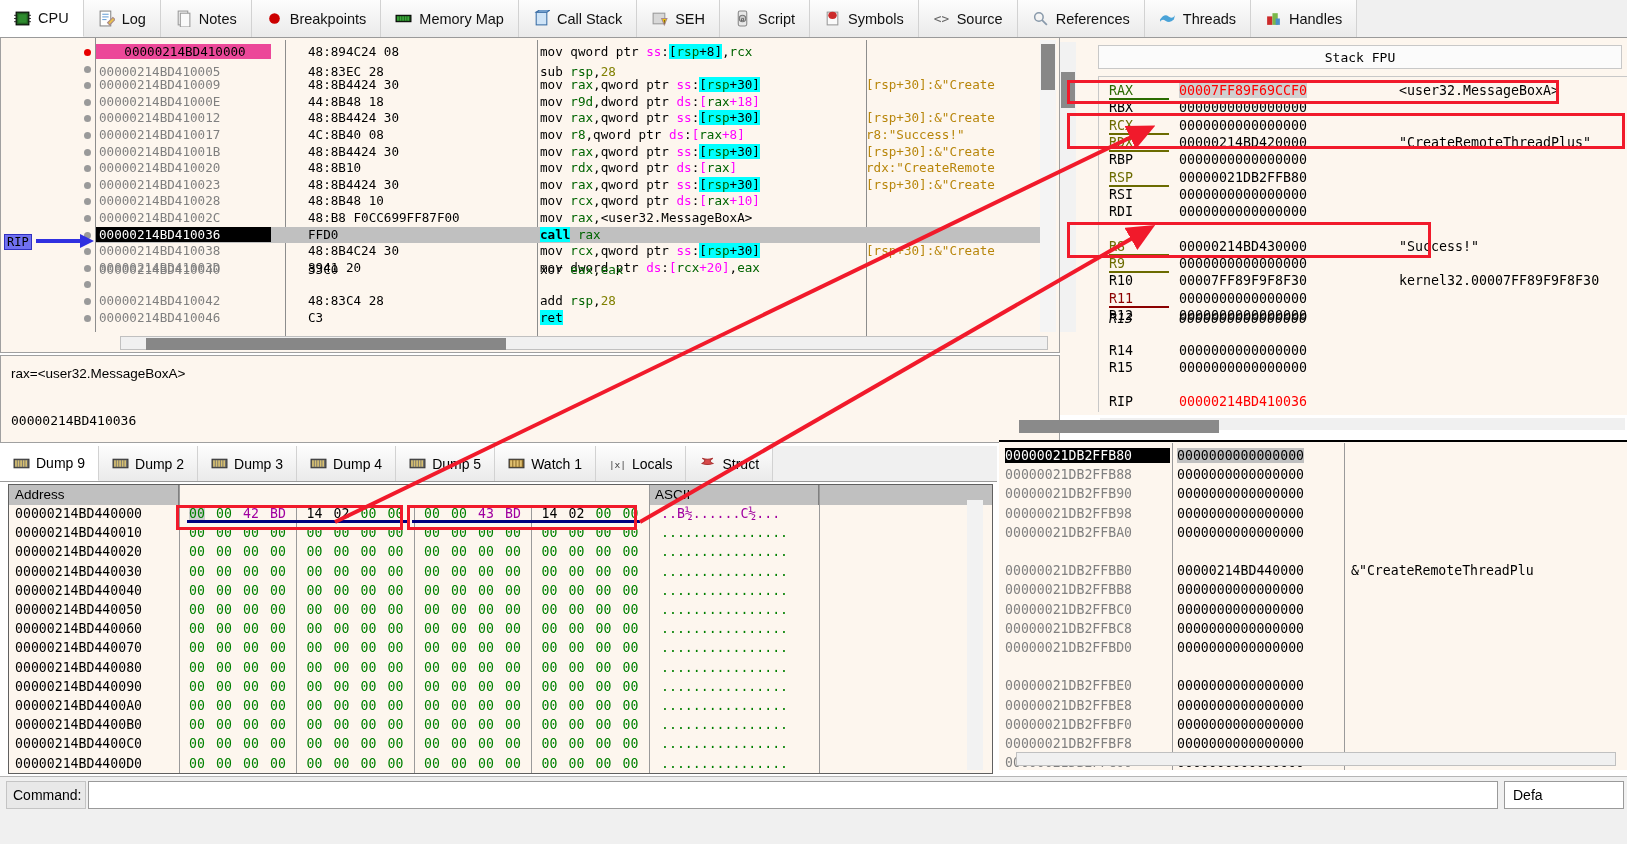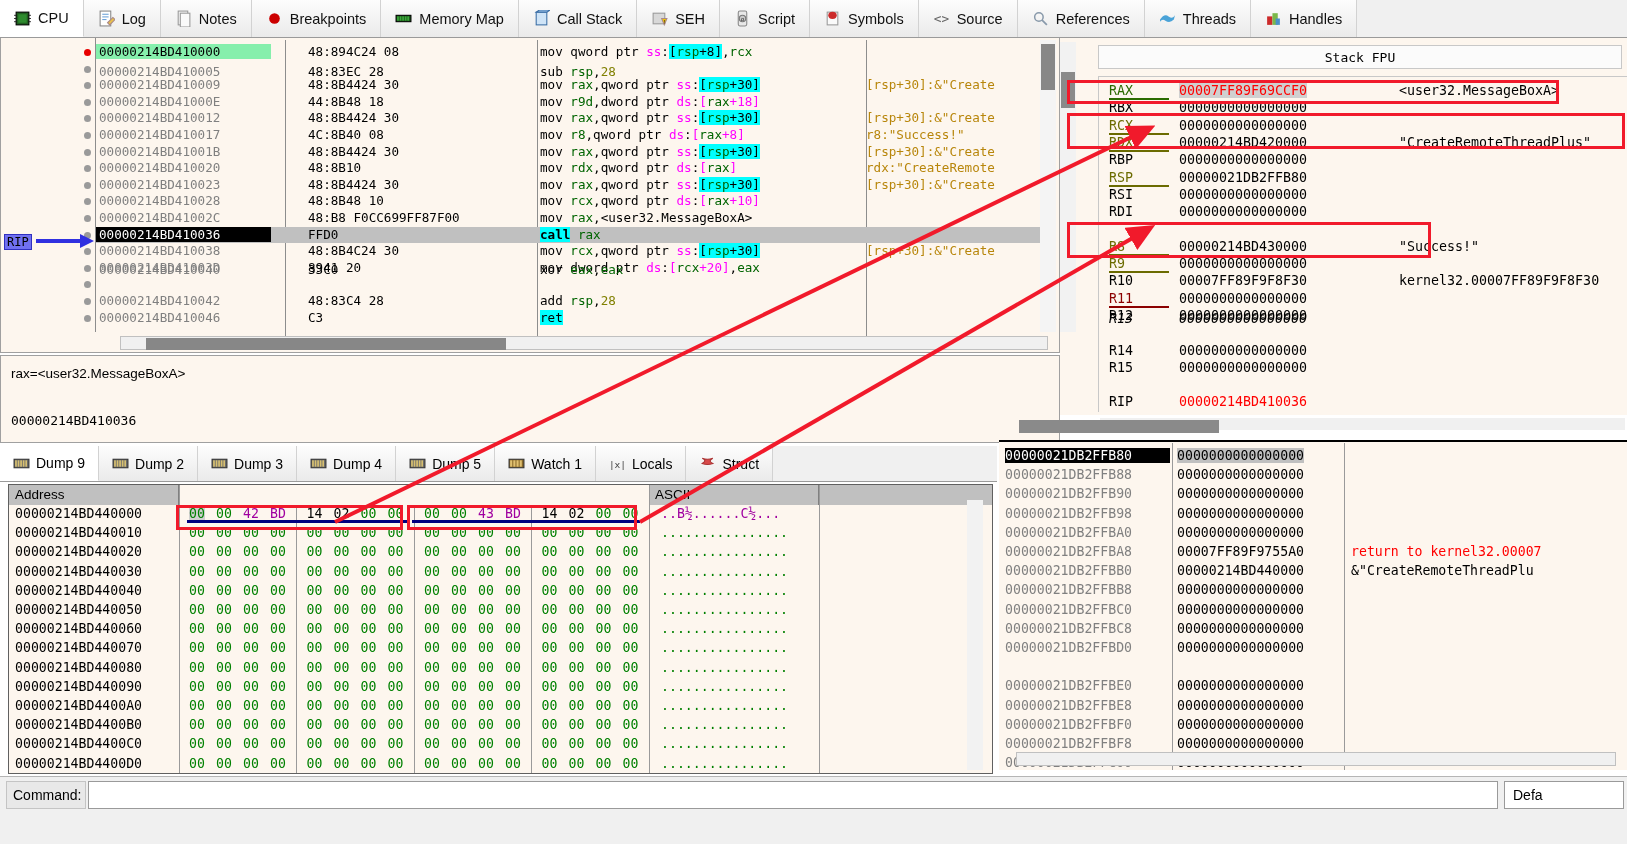--- a/index.html
+++ b/index.html
@@ -19,21 +19,21 @@
   #disasm-pane{ position:absolute; left:0; top:38px; width:1060px; height:315px;
       background:#fdf6ee; border:1px solid #a0a0a0; border-top:none; overflow:hidden; }
   #sidecol{ position:absolute; left:78px; top:38px; width:18px; height:294px;
       background:#fdf6ee; border-right:1px solid #8d8d8d; }
   .bpdot{ position:absolute; left:84px; width:7px; height:7px; border-radius:50%; background:#9a9a9a; }
   .bpdot.red{ background:#e80000; }
 
   .dis-row{ position:absolute; left:96px; height:16.6px; width:960px; white-space:pre;
             font-family:"DejaVu Sans Mono", monospace; font-size:12.6px; }
   .dis-addr{ position:absolute; left:0; width:175px; color:#808080; padding-left:3px; }
-  .dis-addr.first{ background:#86efac; color:#000; }
+  .dis-addr.first{ background:#ec4899; color:#000;text-align:center; }
   .dis-addr.cur{ background:#000000; color:#ffffff; }
   .dis-bytes{ position:absolute; left:212px; color:#000; }
   .dis-text{ position:absolute; left:444px; }
   .dis-cmt{ position:absolute; left:770px; color:#b8860b; }
   .row-hl{ position:absolute; left:96px; width:960px; height:16.6px; background:#c0c0c0; }
   .vsep{ position:absolute; background:#8d8d8d; width:1px; } .m-reg{color:#006400;} .m-num{color:#808000;}
   .m-seg{color:#ff00ff;} .m-brk{background:#00ffff;color:#000;}
   .m-call{background:#00ffff;color:#000;font-weight:bold;}
   .m-ret{background:#00ffff;color:#000;}
 
@@ -490,21 +490,20 @@
     <div class="bluebox" style="left: 403px; top: 16px; width: 228px; height: 22px; border-width: 0px 0px 3px;"></div>
   </div>
 <div id="dump-vscroll"></div>
 
 <div id="stackpane">
     <div class="srow" style="top: 6px; width: 628px;"><span class="saddr cur">00000021DB2FFB80</span><span class="sval hlrow">0000000000000000</span><span class="scmt "></span></div>
     <div class="srow" style="top: 25.2px; width: 628px;"><span class="saddr ">00000021DB2FFB88</span><span class="sval ">0000000000000000</span><span class="scmt "></span></div>
     <div class="srow" style="top: 44.4px; width: 628px;"><span class="saddr ">00000021DB2FFB90</span><span class="sval ">0000000000000000</span><span class="scmt "></span></div>
     <div class="srow" style="top: 63.6px; width: 628px;"><span class="saddr ">00000021DB2FFB98</span><span class="sval ">0000000000000000</span><span class="scmt "></span></div>
     <div class="srow" style="top: 82.8px; width: 628px;"><span class="saddr ">00000021DB2FFBA0</span><span class="sval ">0000000000000000</span><span class="scmt "></span></div>
-    <div class="srow" style="top: 102px; width: 628px;"><span class="saddr ">00000021DB2FFBA8</span><span class="sval ">00007FF89F9755A0</span><span class="scmt red">return to kernel32.00007</span></div>
     <div class="srow" style="top: 121.2px; width: 628px;"><span class="saddr ">00000021DB2FFBB0</span><span class="sval ">00000214BD440000</span><span class="scmt ">&amp;"CreateRemoteThreadPlu</span></div>
     <div class="srow" style="top: 140.4px; width: 628px;"><span class="saddr ">00000021DB2FFBB8</span><span class="sval ">0000000000000000</span><span class="scmt "></span></div>
     <div class="srow" style="top: 159.6px; width: 628px;"><span class="saddr ">00000021DB2FFBC0</span><span class="sval ">0000000000000000</span><span class="scmt "></span></div>
     <div class="srow" style="top: 178.8px; width: 628px;"><span class="saddr ">00000021DB2FFBC8</span><span class="sval ">0000000000000000</span><span class="scmt "></span></div>
     <div class="srow" style="top: 198px; width: 628px;"><span class="saddr ">00000021DB2FFBD0</span><span class="sval ">0000000000000000</span><span class="scmt "></span></div>
     <div class="srow" style="top: 236.4px; width: 628px;"><span class="saddr ">00000021DB2FFBE0</span><span class="sval ">0000000000000000</span><span class="scmt "></span></div>
     <div class="srow" style="top: 255.6px; width: 628px;"><span class="saddr ">00000021DB2FFBE8</span><span class="sval ">0000000000000000</span><span class="scmt "></span></div>
     <div class="srow" style="top: 274.8px; width: 628px;"><span class="saddr ">00000021DB2FFBF0</span><span class="sval ">0000000000000000</span><span class="scmt "></span></div>
     <div class="srow" style="top: 294px; width: 628px;"><span class="saddr ">00000021DB2FFBF8</span><span class="sval ">0000000000000000</span><span class="scmt "></span></div>
     <div class="srow" style="top: 313.2px; width: 628px;"><span class="saddr ">00000021DB2FFC00</span><span class="sval ">0000000000000000</span><span class="scmt "></span></div>

